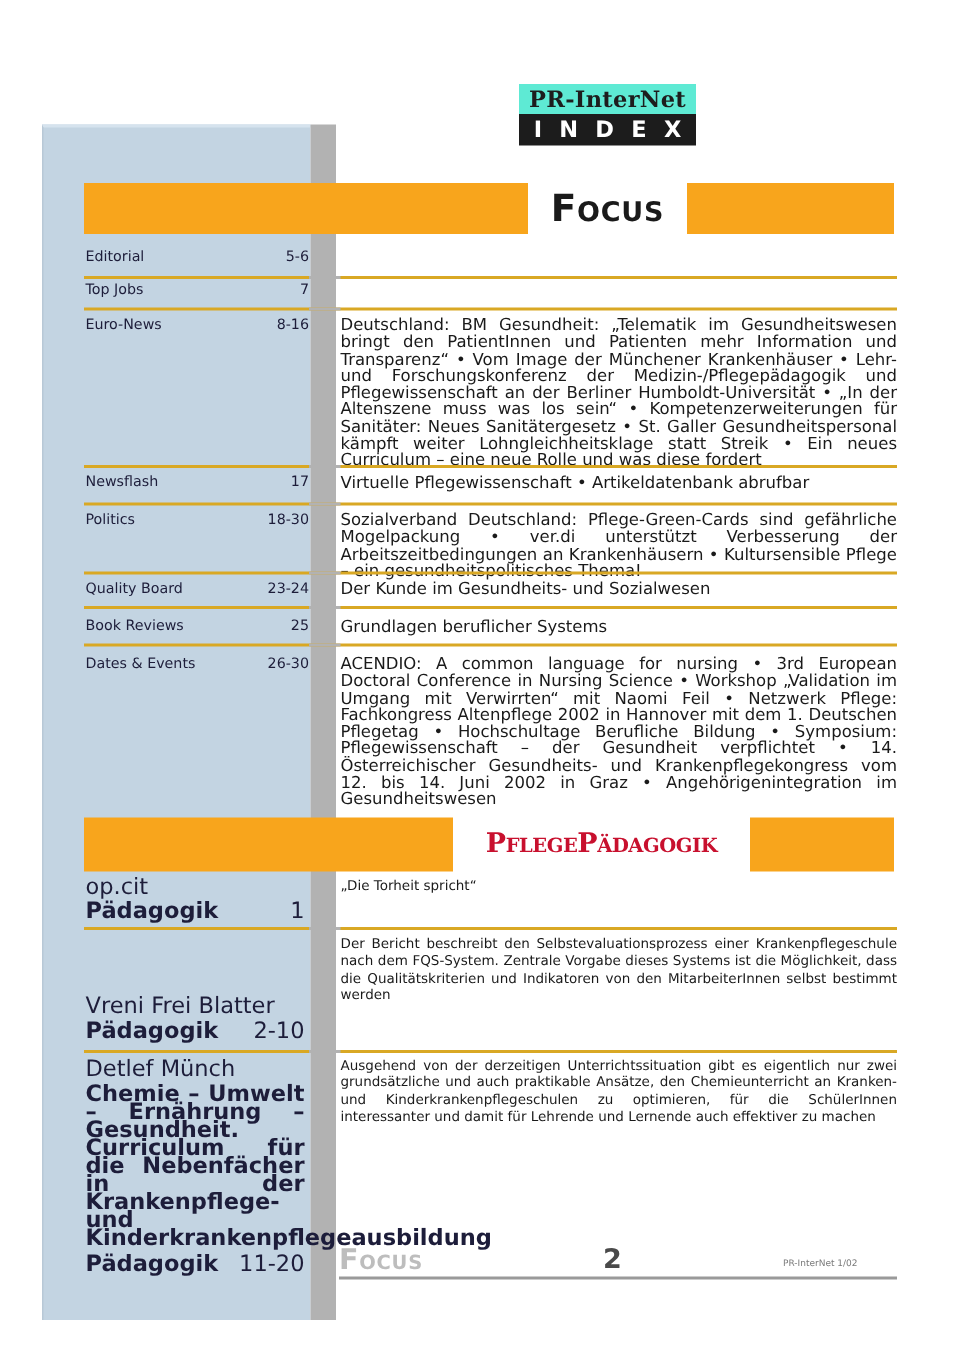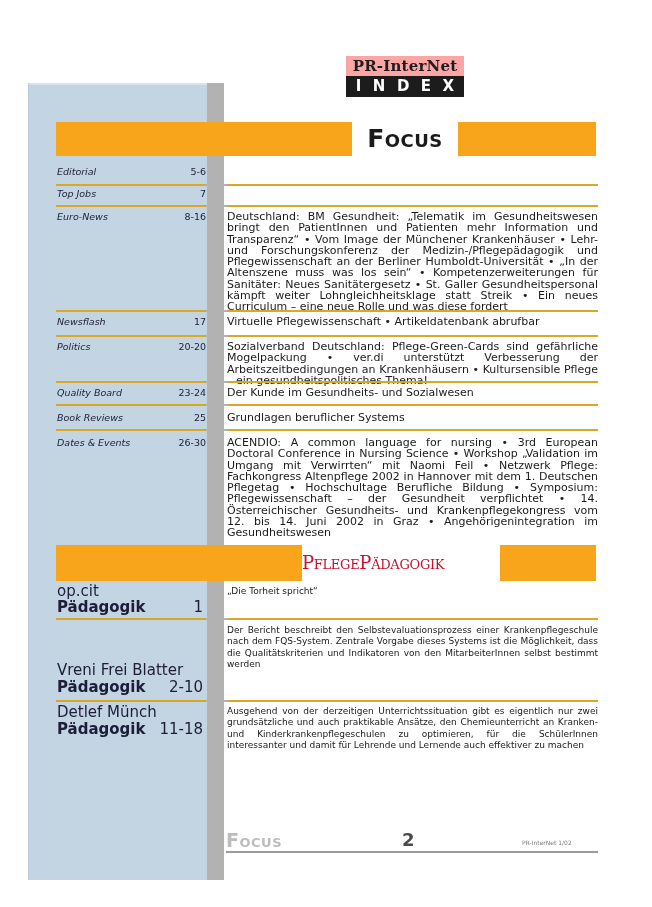--- a/index.html
+++ b/index.html
@@ -3,30 +3,30 @@
 <meta charset="utf-8">
 <style>
   * { box-sizing: border-box; margin: 0; padding: 0; }
   html, body { width: 652px; height: 907px; background: #ffffff; overflow: hidden; }
   body { position: relative; font-family: "DejaVu Sans", sans-serif; color: #1a1a1a; }
 
   .sidebar-bg { position: absolute; left: 28px; top: 83px; width: 179px; height: 797px; background: #c3d4e2; border-top: 2px solid #d6e3ee; border-left: 1px solid #b8c8d6; }
   .gray-strip { position: absolute; left: 207px; top: 83px; width: 17px; height: 797px; background: #b2b2b2; }
 
   .logo { position: absolute; left: 346px; top: 56px; width: 118px; }
-  .logo-top { background: #fca5a5; height: 20px; text-align: center; font-family: "DejaVu Serif", serif; font-weight: bold; font-size: 15px; line-height: 20px; color: #1d1d1d; letter-spacing: 0.2px; }
+  .logo-top { background: #5eead4; height: 20px; text-align: center; font-family: "DejaVu Serif", serif; font-weight: bold; font-size: 15px; line-height: 20px; color: #1d1d1d; letter-spacing: 0.2px; }
   .logo-bottom { background: #1c1c1c; height: 21px; color: #ffffff; font-weight: bold; font-size: 15px; line-height: 21px; display: flex; justify-content: space-around; padding: 0 4px; }
 
   .orange-bar { position: absolute; background: #f8a51c; }
   .section-title-focus { position: absolute; left: 352px; top: 122px; width: 106px; height: 34px; font-weight: bold; font-size: 25px; line-height: 34px; text-align: center; color: #1a1a1a; font-variant: small-caps; letter-spacing: 0.5px; }
-  .section-title-pp { position: absolute; left: 302px; top: 545px; width: 198px; height: 36px; font-family: "DejaVu Serif", serif; font-weight: normal; font-size: 18px; line-height: 36px; color: #c8102e; font-variant: small-caps; letter-spacing: -0.3px; background: #ffffff; }
+  .section-title-pp { position: absolute; left: 302px; top: 545px; width: 198px; height: 36px; font-family: "DejaVu Serif", serif; font-weight: bold; font-size: 18px; line-height: 36px; text-align: center; color: #c8102e; font-variant: small-caps; letter-spacing: -0.3px; background: #ffffff; }
 
   .row { position: absolute; left: 56px; width: 542px; }
   .row .left { position: absolute; left: 0; width: 150px; font-size: 9.5px; line-height: 12px; color: #1d1d3a; }
-  .row .left .lbl { position: absolute; left: 1px; font-style: italic; }
+  .row .left .lbl { position: absolute; left: 1px; }
   .row .left .pg { position: absolute; right: 0; }
   .row .right { position: absolute; left: 171px; width: 371px; font-size: 11px; line-height: 11.3px; text-align: justify; color: #1a1a1a; }
   .sep { position: absolute; left: 56px; width: 542px; height: 2px; background: #d9a824; }
   .sep .gapfill { position: absolute; left: 150px; width: 21px; height: 2px; background: #b2b2b2; }
 
   .pp-left { position: absolute; left: 57px; width: 146px; font-size: 15px; line-height: 12px; color: #1d1d3a; }
   .pp-left .pg { position: absolute; right: 0; }
   .pp-right { position: absolute; left: 227px; width: 371px; font-size: 9px; line-height: 11.3px; text-align: justify; color: #1a1a1a; }
   .bold { font-weight: bold; }
 
@@ -94,21 +94,21 @@
     </div>
   <div class="right">Virtuelle Pflegewissenschaft • Artikeldatenbank abrufbar</div>
 </div>
 <div class="sep" style="top:335px;">
     <div class="gapfill"></div>
   </div>
 
 <div class="row" style="top:341px; height:36px;">
   <div class="left">
       <span class="lbl">Politics</span>
-      <span class="pg">20-20</span>
+      <span class="pg">18-30</span>
     </div>
   <div class="right">Sozialverband Deutschland: Pflege-Green-Cards sind gefährliche Mogelpackung • ver.di unterstützt Verbesserung der Arbeitszeitbedingungen an Krankenhäusern • Kultursensible Pflege – ein gesundheitspolitisches Thema!</div>
 </div>
 <div class="sep" style="top:381px;">
     <div class="gapfill"></div>
   </div>
 
 <div class="row" style="top:387px; height:14px;">
   <div class="left">
       <span class="lbl">Quality Board</span>
@@ -156,20 +156,21 @@
   <div>Vreni Frei Blatter</div>
   <div style="position:relative; margin-top:5px;"><span class="bold">Pädagogik</span><span class="pg">2-10</span></div>
 </div>
 <div class="pp-right" style="top:625px;">Der Bericht beschreibt den Selbstevaluationsprozess einer Krankenpflegeschule nach dem FQS-System. Zentrale Vorgabe dieses Systems ist die Möglichkeit, dass die Qualitätskriterien und Indikatoren von den MitarbeiterInnen selbst bestimmt werden</div>
 <div class="sep" style="top:700px;">
     <div class="gapfill"></div>
   </div>
 
 <div class="pp-left" style="top:706px;">
   <div>Detlef Münch</div>
-  <div style="position:relative; margin-top:5px;"><span class="bold">Pädagogik</span><span class="pg">11-18</span></div>
+  <div class="bold" style="margin-top:5px; text-align:justify;">Chemie – Umwelt – Ernährung – Gesundheit. Curriculum für die Nebenfächer in der Krankenpflege- und Kinderkrankenpflegeausbildung</div>
+  <div style="position:relative; margin-top:5px;"><span class="bold">Pädagogik</span><span class="pg">11-20</span></div>
 </div>
 <div class="pp-right" style="top:706px;">Ausgehend von der derzeitigen Unterrichtssituation gibt es eigentlich nur zwei grundsätzliche und auch praktikable Ansätze, den Chemieunterricht an Kranken- und Kinderkrankenpflegeschulen zu optimieren, für die SchülerInnen interessanter und damit für Lehrende und Lernende auch effektiver zu machen</div>
 
 <div class="footer-title">Focus</div>
 <div class="footer-page">2</div>
 <div class="footer-pub">PR-InterNet 1/02</div>
 <div class="footer-rule"></div>
 
 </body></html>

